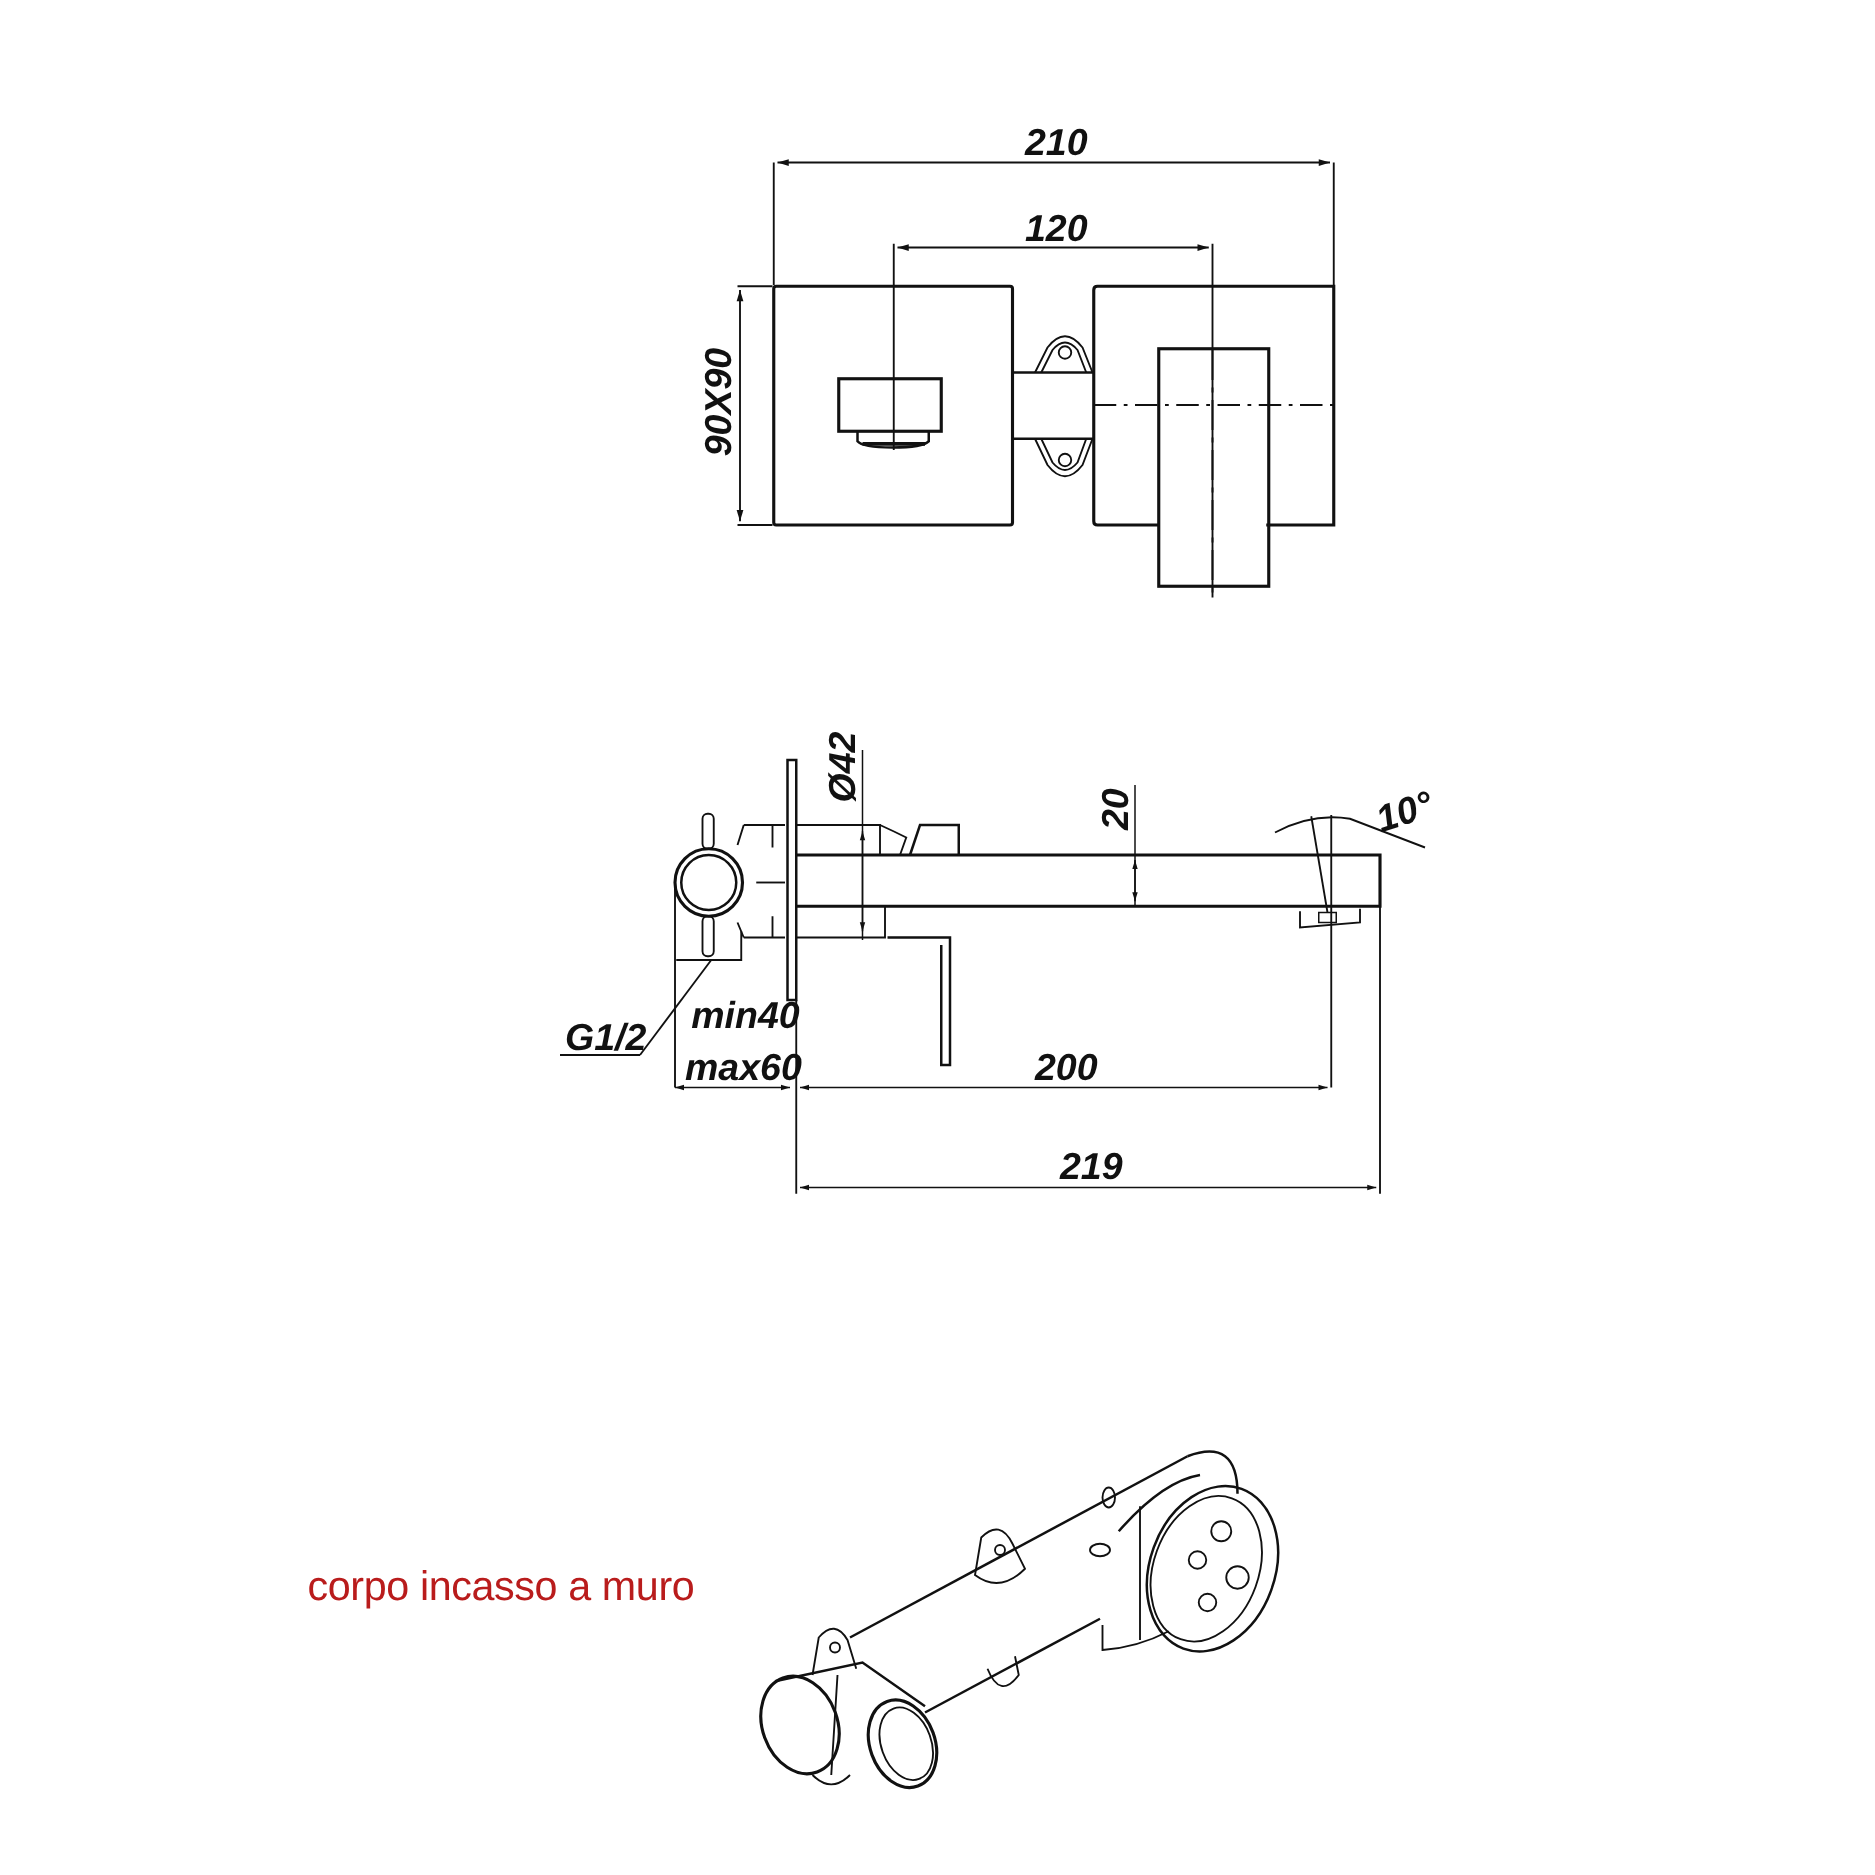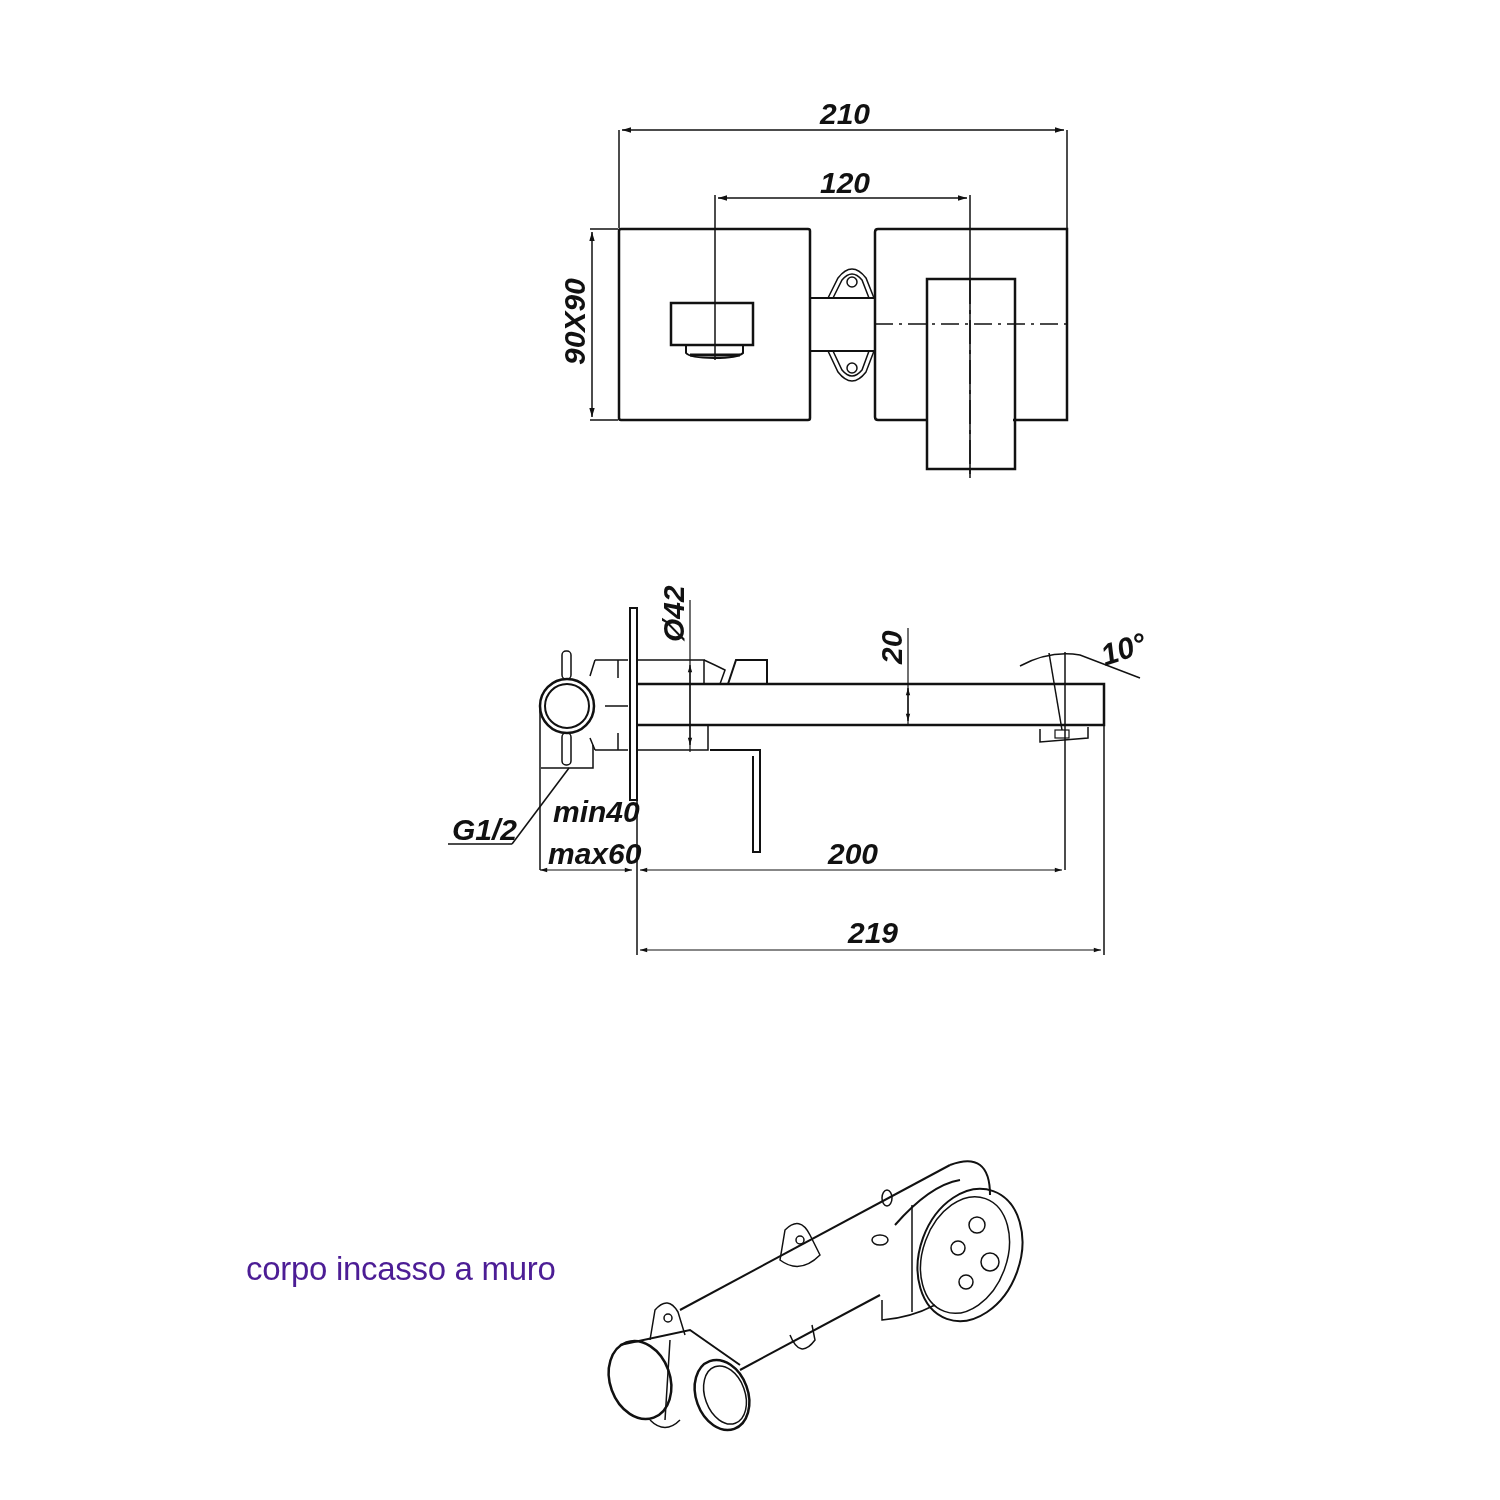--- a/index.html
+++ b/index.html
@@ -1,19 +1,19 @@
 <!DOCTYPE html>
 <html><head>
   <meta charset="utf-8">
   <style>
     html, body { margin: 0; padding: 0; background: #ffffff; }
     body { width: 1500px; height: 1500px; position: relative; overflow: hidden; }
     svg { position: absolute; left: 0; top: 0; }
     .dim { font-family: "Liberation Sans", sans-serif; font-weight: bold; font-style: italic; font-size: 30px; fill: #111; }
-    .caption { position: absolute; left: 246px; top: 1250px; font-family: "Liberation Sans", sans-serif; font-size: 33px; color: #4c1d95; letter-spacing: -0.3px; }
+    .caption { position: absolute; left: 246px; top: 1250px; font-family: "Liberation Sans", sans-serif; font-size: 33px; color: #b91c1c; letter-spacing: -0.3px; }
   </style>
 </head>
 <body>
 
 <svg width="1500" height="1500" viewBox="0 0 1500 1500">
   <defs>
     <marker id="arr" viewBox="0 0 10 10" refX="10" refY="5" markerWidth="9" markerHeight="6" orient="auto-start-reverse">
       <path d="M0,2 L10,5 L0,8 z" fill="#111"></path>
     </marker>
   </defs>

